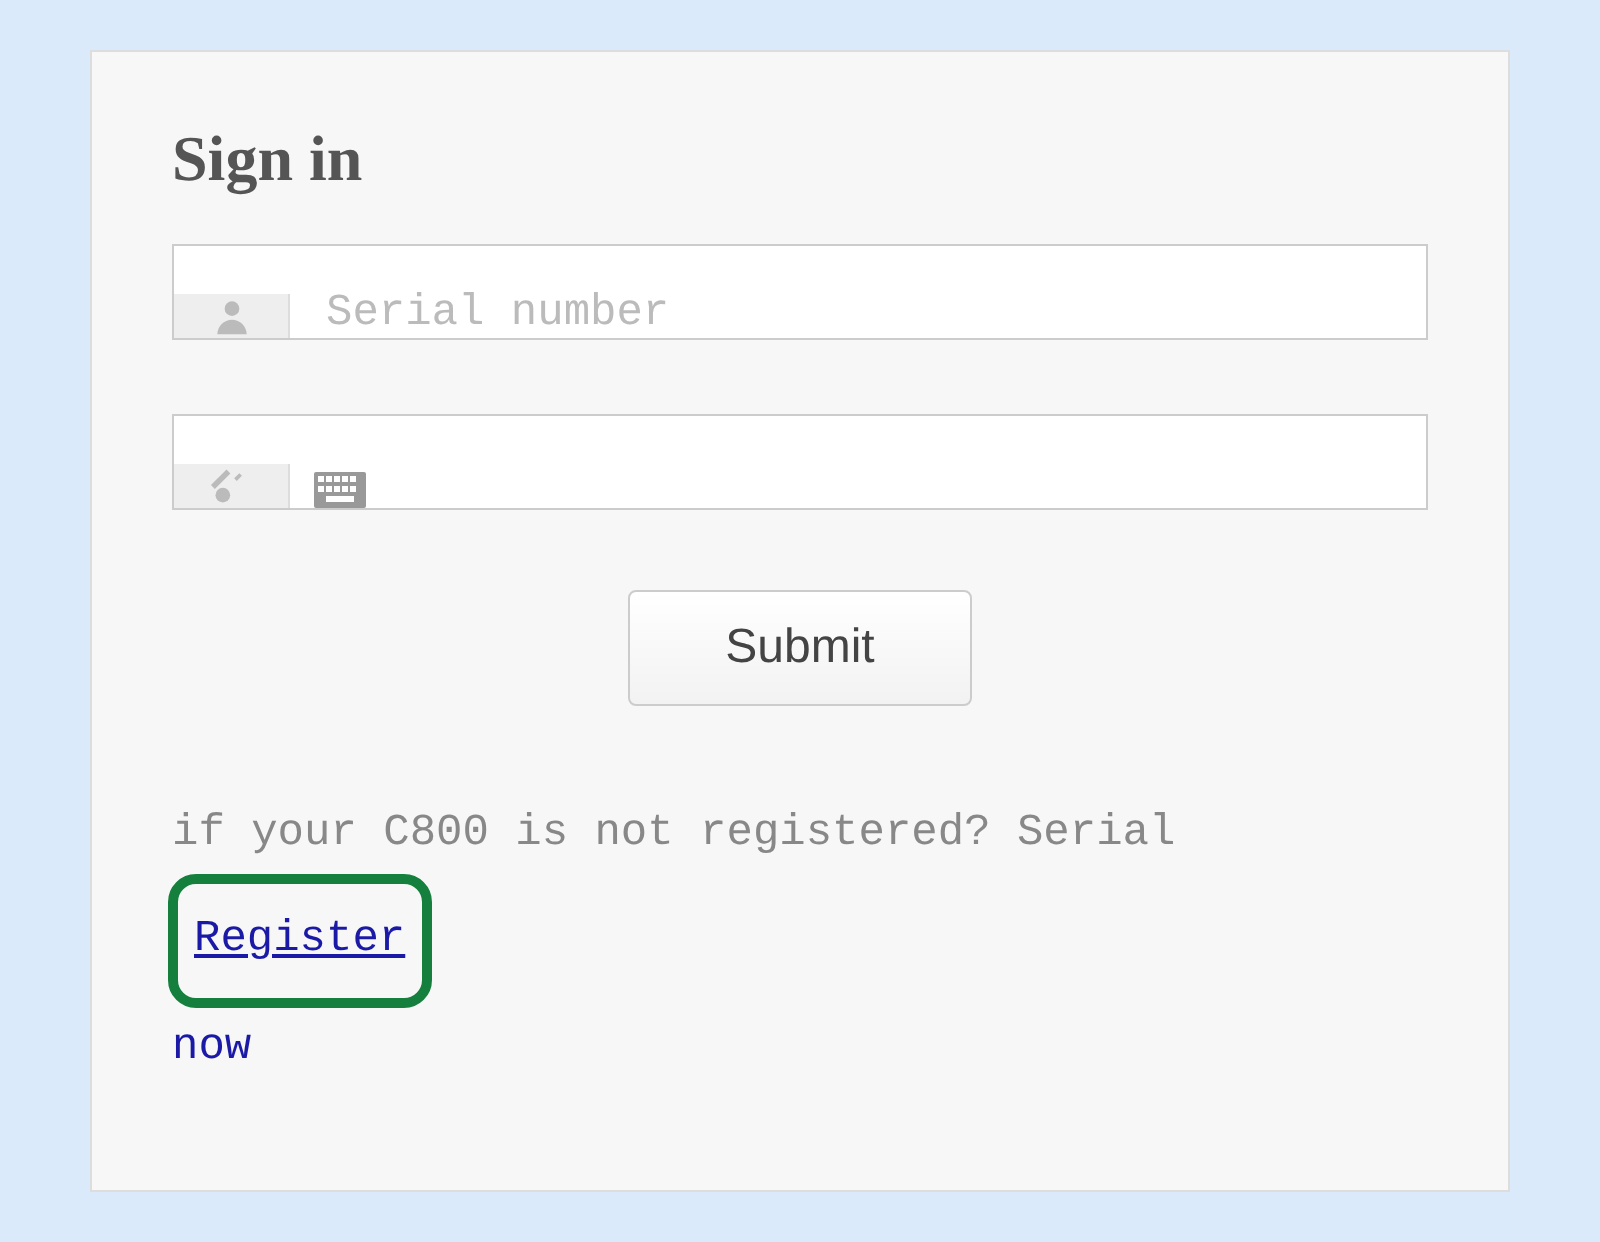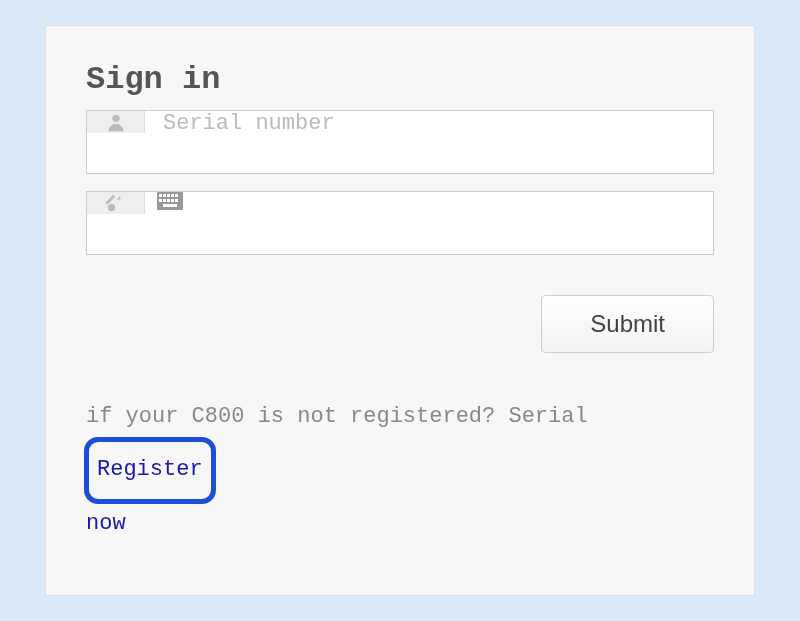--- a/index.html
+++ b/index.html
@@ -14,30 +14,30 @@
       background: #f7f7f7;
       border: 1px solid #ddd;
       width: 100%;
       height: 100%;
       padding: 35px 40px;
       position: relative;
     }
     .title {
       font-size: 32px;
       color: #555;
-      font-family: Liberation Mono, monospace;
-      margin-bottom: 12px;
+      font-family: Liberation Serif, serif;
+      margin-bottom: 24px;
     }
     .input-row {
       display: flex;
       border: 1px solid #ccc;
-      margin-bottom: 17px;
+      margin-bottom: 37px;
       background: #fff;
-      align-items: flex-start;
-      height: 64px;
+      align-items: flex-end;
+      height: 48px;
     }
     .input-icon {
       width: 58px;
       background: #eee;
       border-right: 1px solid #ddd;
       display: flex;
       align-items: center;
       justify-content: center;
       color: #aaa;
     }
@@ -54,21 +54,21 @@
     .input-field::placeholder { color: #bbb; }
     .kbd-icon {
       width: 50px;
       display: flex;
       align-items: center;
       justify-content: center;
       color: #999;
     }
     .submit-row {
       display: flex;
-      justify-content: flex-end;
+      justify-content: center;
       margin-top: 40px;
     }
     .submit-btn {
       font-family: Arial, sans-serif;
       font-size: 24px;
       color: #444;
       background: linear-gradient(#fff, #f2f2f2);
       border: 1px solid #ccc;
       border-radius: 4px;
       padding: 14px 48px;
@@ -79,25 +79,26 @@
       font-size: 22px;
       color: #888;
       font-family: "Courier New", monospace;
       line-height: 2.2;
     }
     .register-link {
       color: #1a1aa6;
       text-decoration: none;
     }
     .register-highlight {
-      border: 5px solid #1d4ed8;
+      border: 5px solid #15803d;
       border-radius: 14px;
       padding: 4px 8px;
       margin: -4px -2px;
       display: inline-block;
+      text-decoration: underline;
     }
     svg { display: block; }
   </style>
 </head>
 <body>
 
 <div class="panel">
   <h1 class="title">Sign in</h1>
 
   <div class="input-row">

